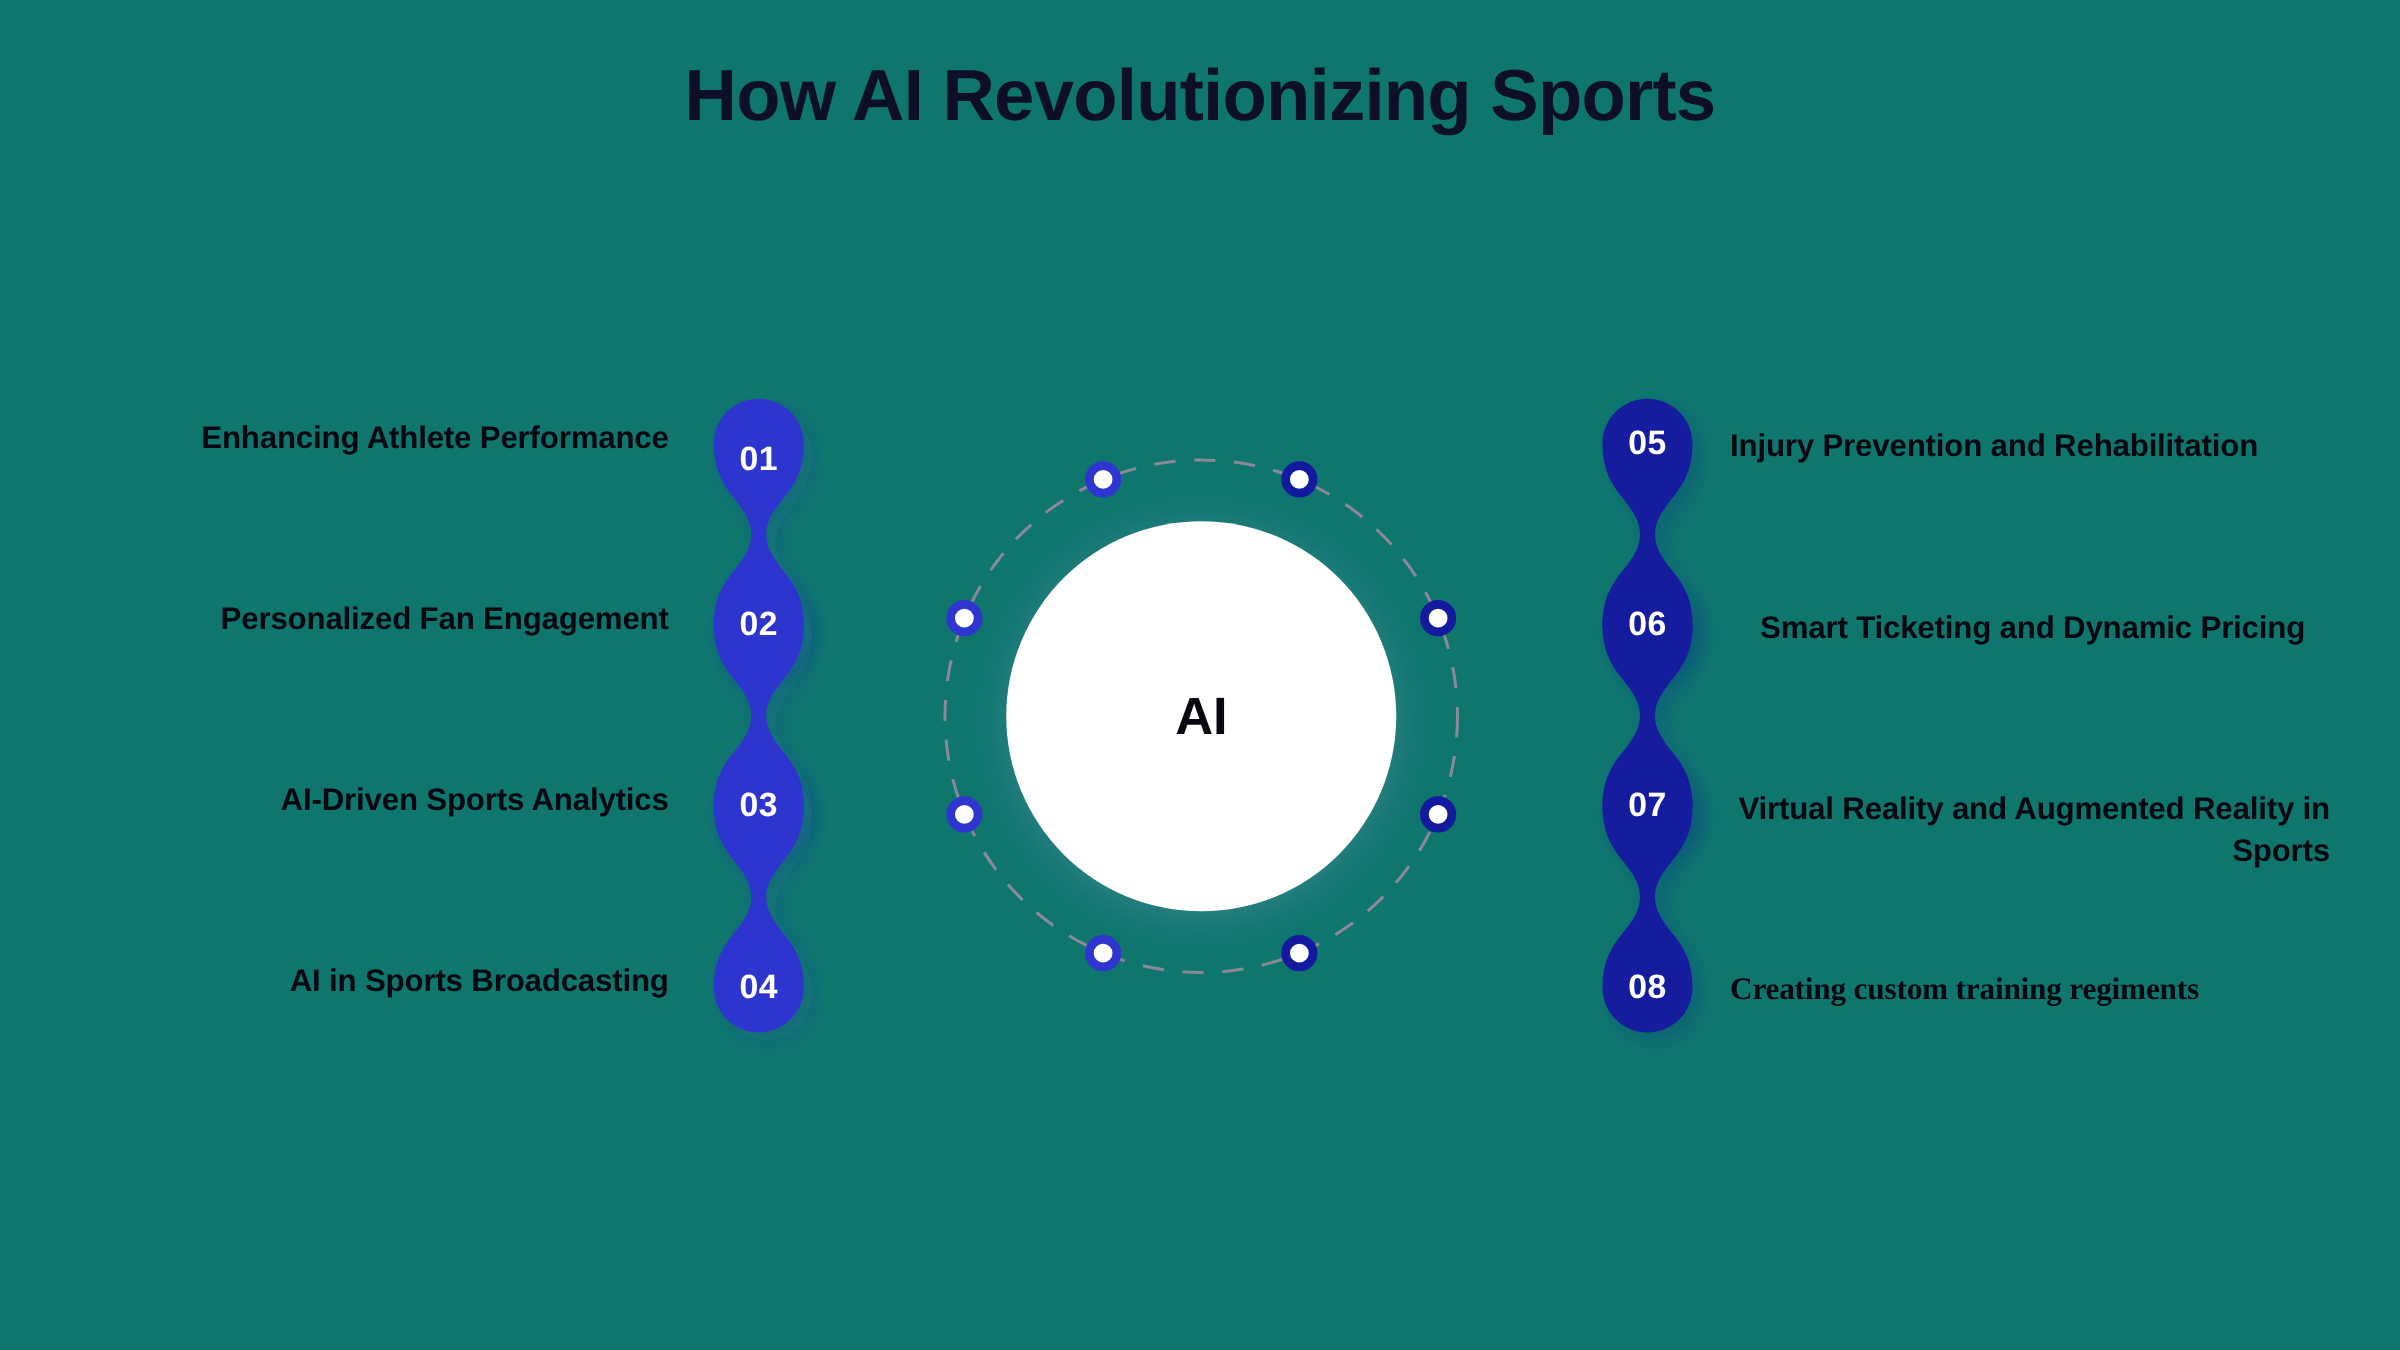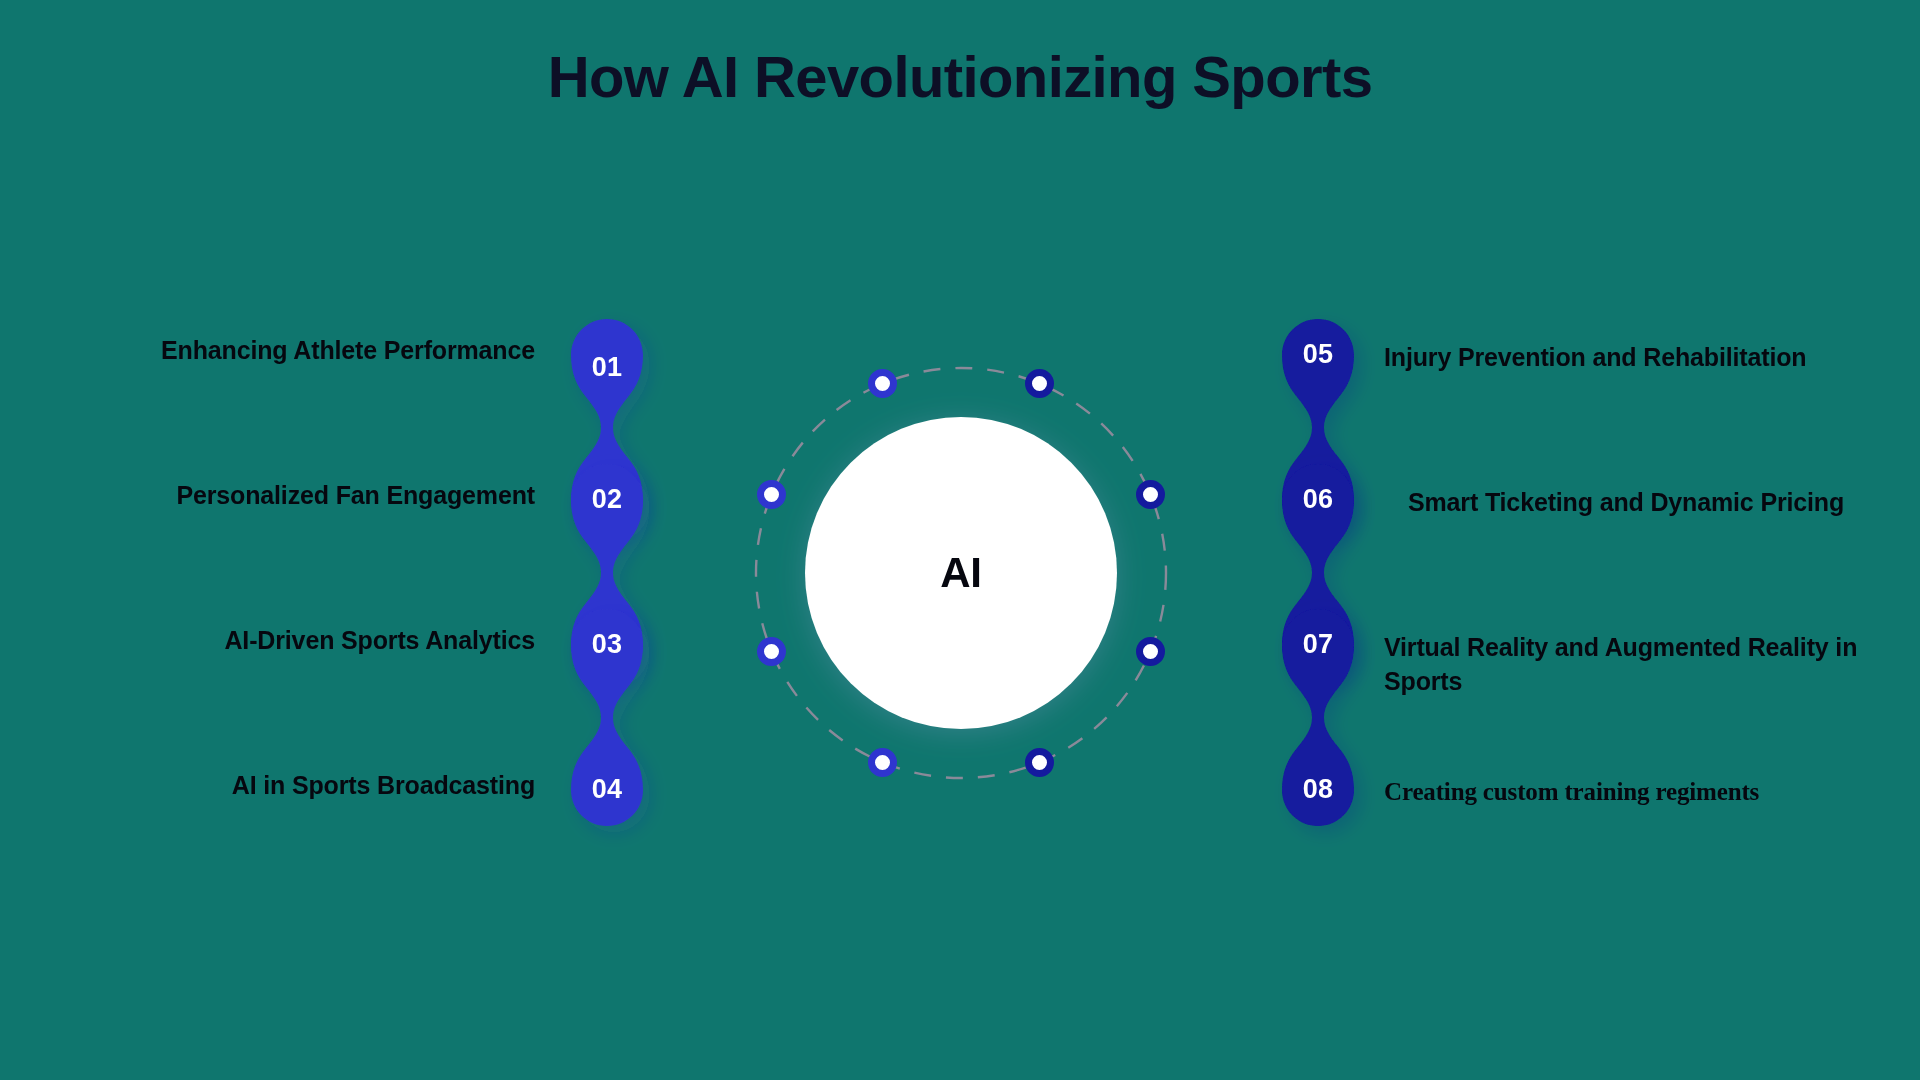--- a/index.html
+++ b/index.html
@@ -264,17 +264,17 @@
 
     <div class="bead-label" style="top:39px;">05</div>
     <div class="bead-label" style="top:184px;">06</div>
     <div class="bead-label" style="top:329px;">07</div>
     <div class="bead-label" style="top:474px;">08</div>
   </div>
 
   <div class="labels-right">
     <div class="item-label" style="top:340px;">Injury Prevention and Rehabilitation</div>
     <div class="item-label" style="top:485px;margin-left:24px;">Smart Ticketing and Dynamic Pricing</div>
-    <div class="item-label" style="top:630px;">Virtual Reality and Augmented Reality in Sports</div>
+    <div class="item-label" style="top:630px;text-align:right;">Virtual Reality and Augmented Reality in Sports</div>
     <div class="item-label" style="top:775px;font-family:Liberation Serif, serif;">Creating custom training regiments</div>
   </div>
 
 </div>
 
 </body></html>

